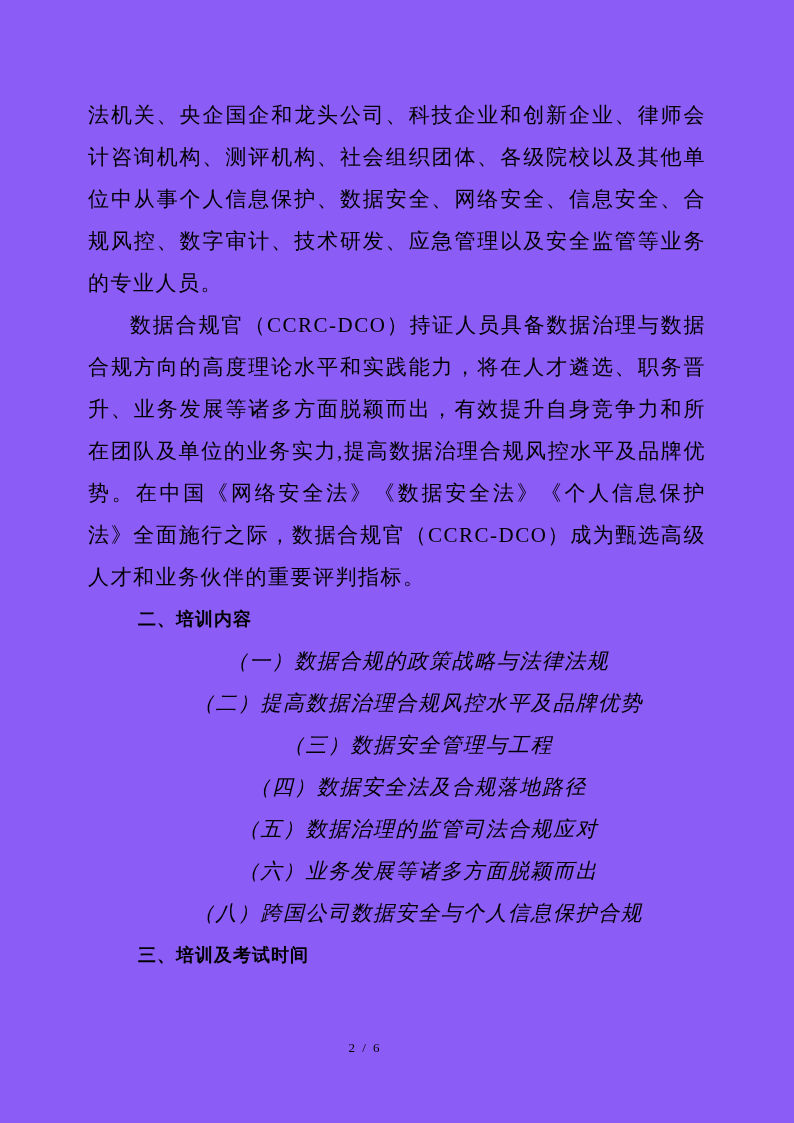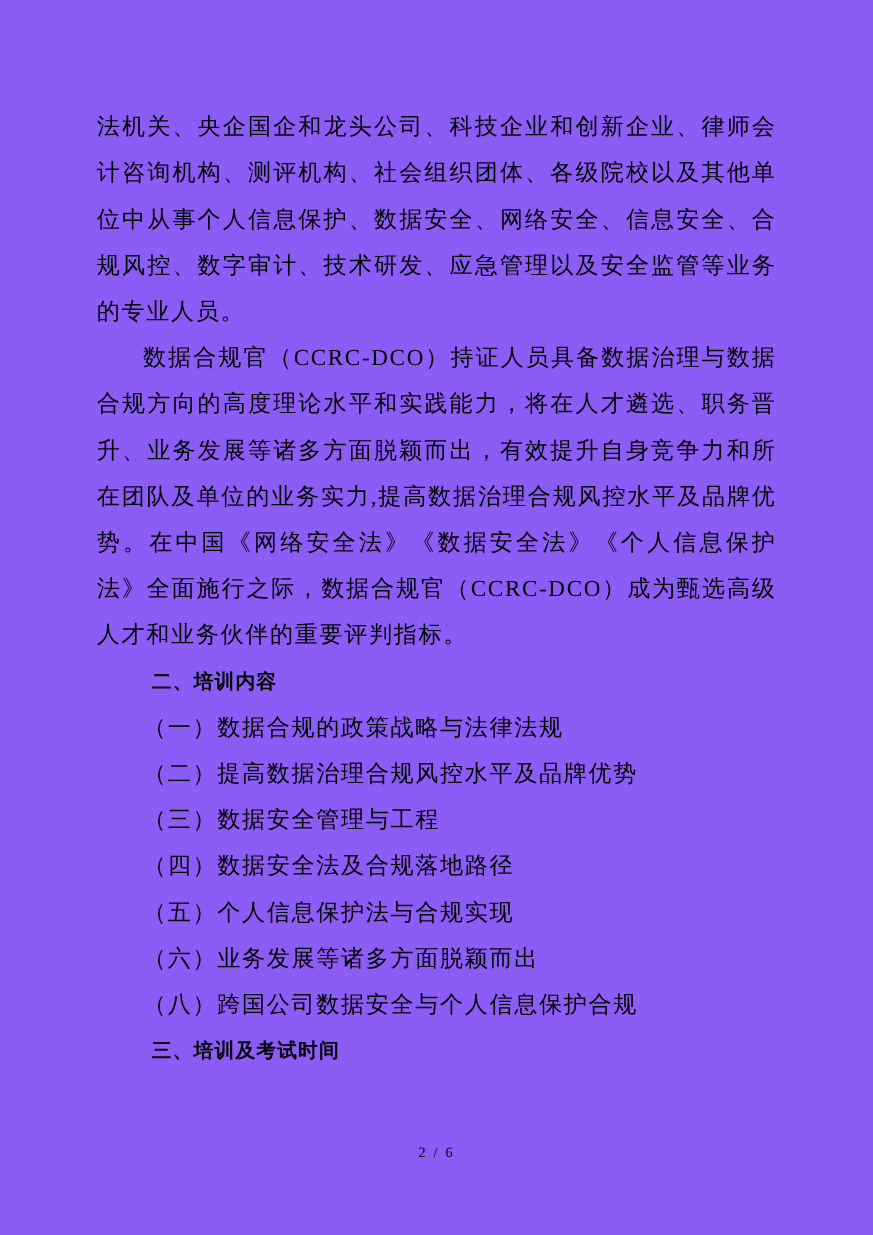--- a/index.html
+++ b/index.html
@@ -40,49 +40,49 @@
   .section-heading {
     font-family: "Liberation Sans", "DejaVu Sans", sans-serif;
     font-weight: bold;
     font-size: 18px;
     text-indent: 50px;
     text-align: left;
     letter-spacing: 1px;
   }
   .list-item {
     text-indent: 2em;
-    text-align: left;
+    text-align: center;
+    font-style: italic;
   }
   .page-number {
     position: absolute;
     left: 0;
     top: 1040px;
     width: 730px;
     text-align: center;
     font-size: 13px;
     letter-spacing: 2px;
     font-family: "Liberation Serif", "DejaVu Serif", serif;
-    margin-left: 32px;
   }
 </style>
 </head>
 <body>
 
 <div class="page">
   <div class="content">
     <p class="para">法机关、央企国企和龙头公司、科技企业和创新企业、律师会计咨询机构、测评机构、社会组织团体、各级院校以及其他单位中从事个人信息保护、数据安全、网络安全、信息安全、合规风控、数字审计、技术研发、应急管理以及安全监管等业务的专业人员。</p>
     <p class="para para-indent">数据合规官（CCRC-DCO）持证人员具备数据治理与数据合规方向的高度理论水平和实践能力，将在人才遴选、职务晋升、业务发展等诸多方面脱颖而出，有效提升自身竞争力和所在团队及单位的业务实力,提高数据治理合规风控水平及品牌优势。在中国《网络安全法》《数据安全法》《个人信息保护法》全面施行之际，数据合规官（CCRC-DCO）成为甄选高级人才和业务伙伴的重要评判指标。</p>
 
     <p class="section-heading">二、培训内容</p>
 
     <p class="list-item">（一）数据合规的政策战略与法律法规</p>
     <p class="list-item">（二）提高数据治理合规风控水平及品牌优势</p>
     <p class="list-item">（三）数据安全管理与工程</p>
     <p class="list-item">（四）数据安全法及合规落地路径</p>
-    <p class="list-item">（五）个人信息保护法与合规实现</p>
+    <p class="list-item">（五）数据治理的监管司法合规应对</p>
     <p class="list-item">（六）业务发展等诸多方面脱颖而出</p>
     <p class="list-item">（八）跨国公司数据安全与个人信息保护合规</p>
 
     <p class="section-heading">三、培训及考试时间</p>
   </div>
 
   <div class="page-number">2 / 6</div>
 </div>
 
 </body></html>

